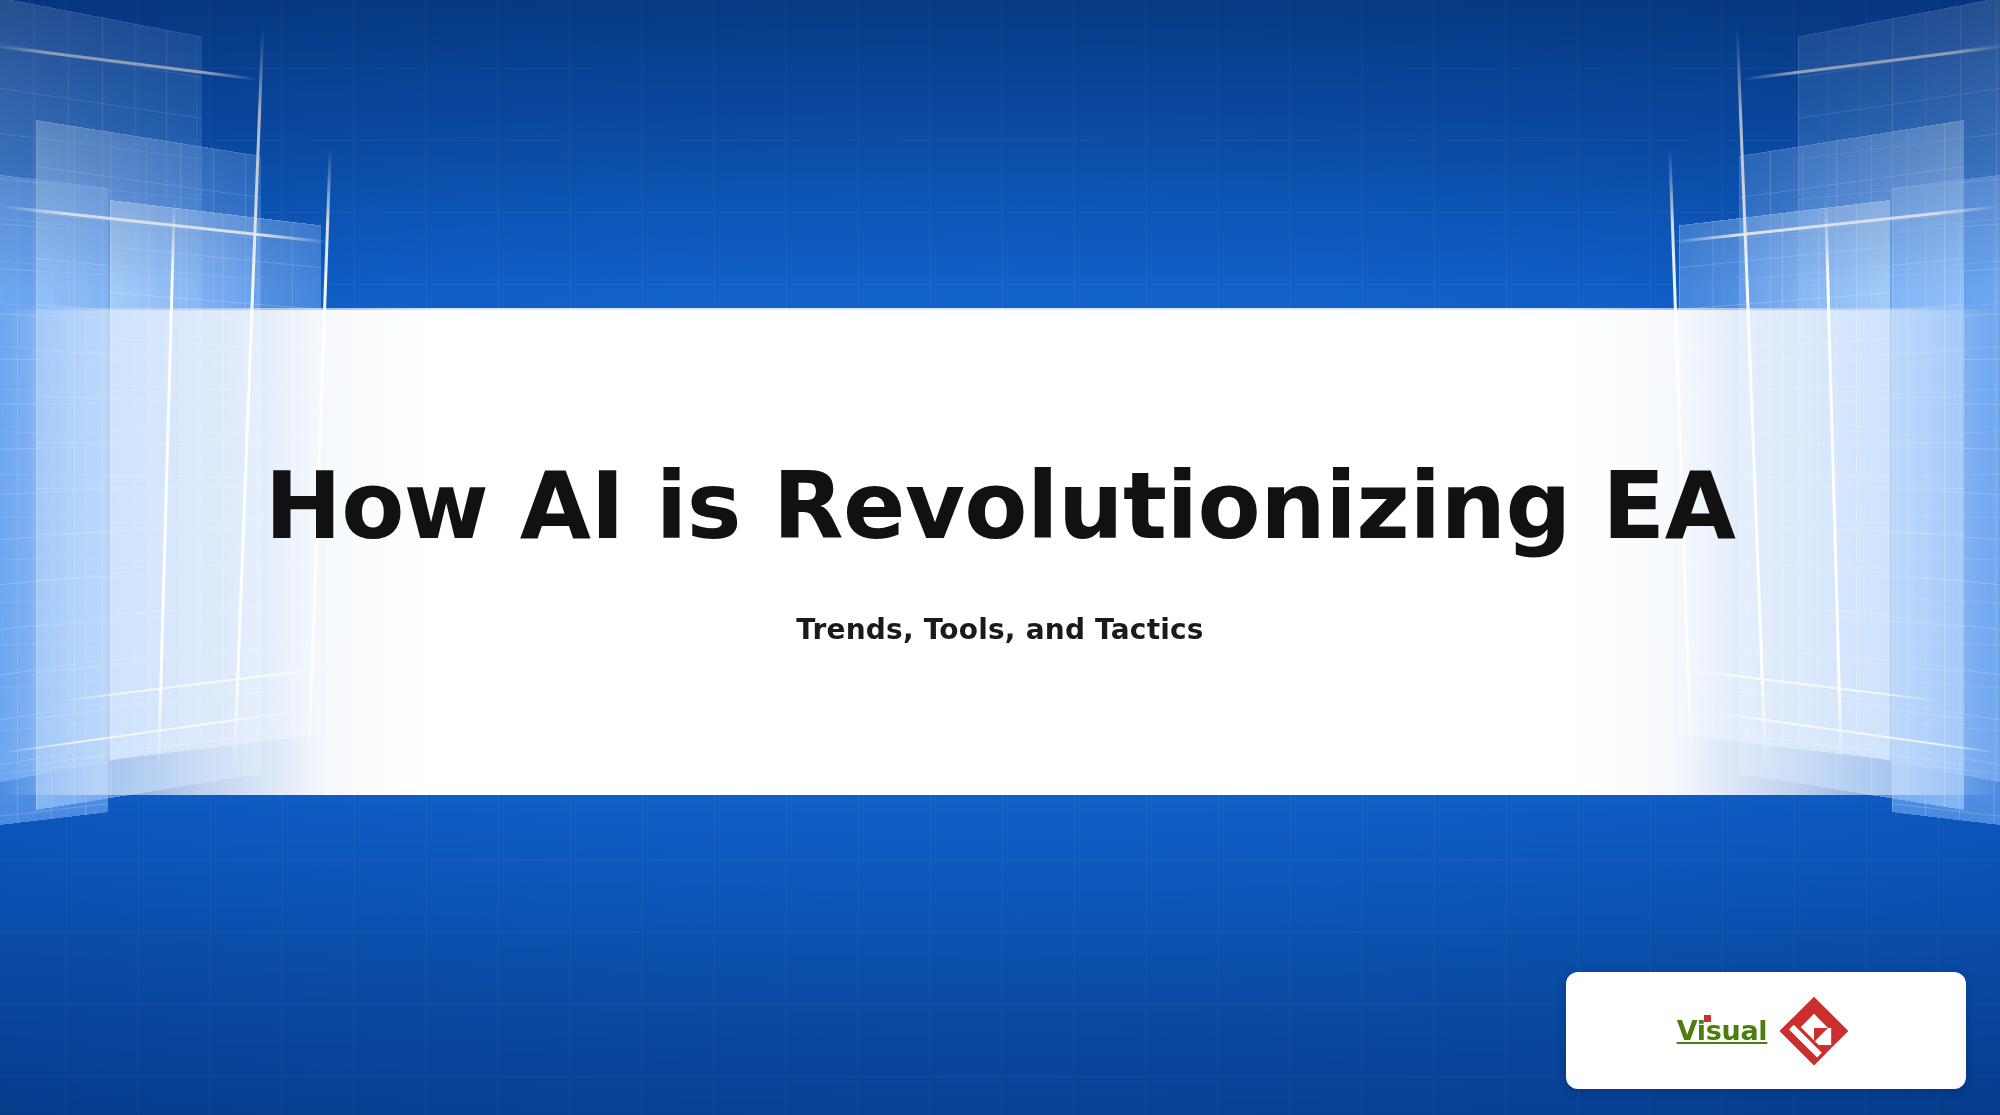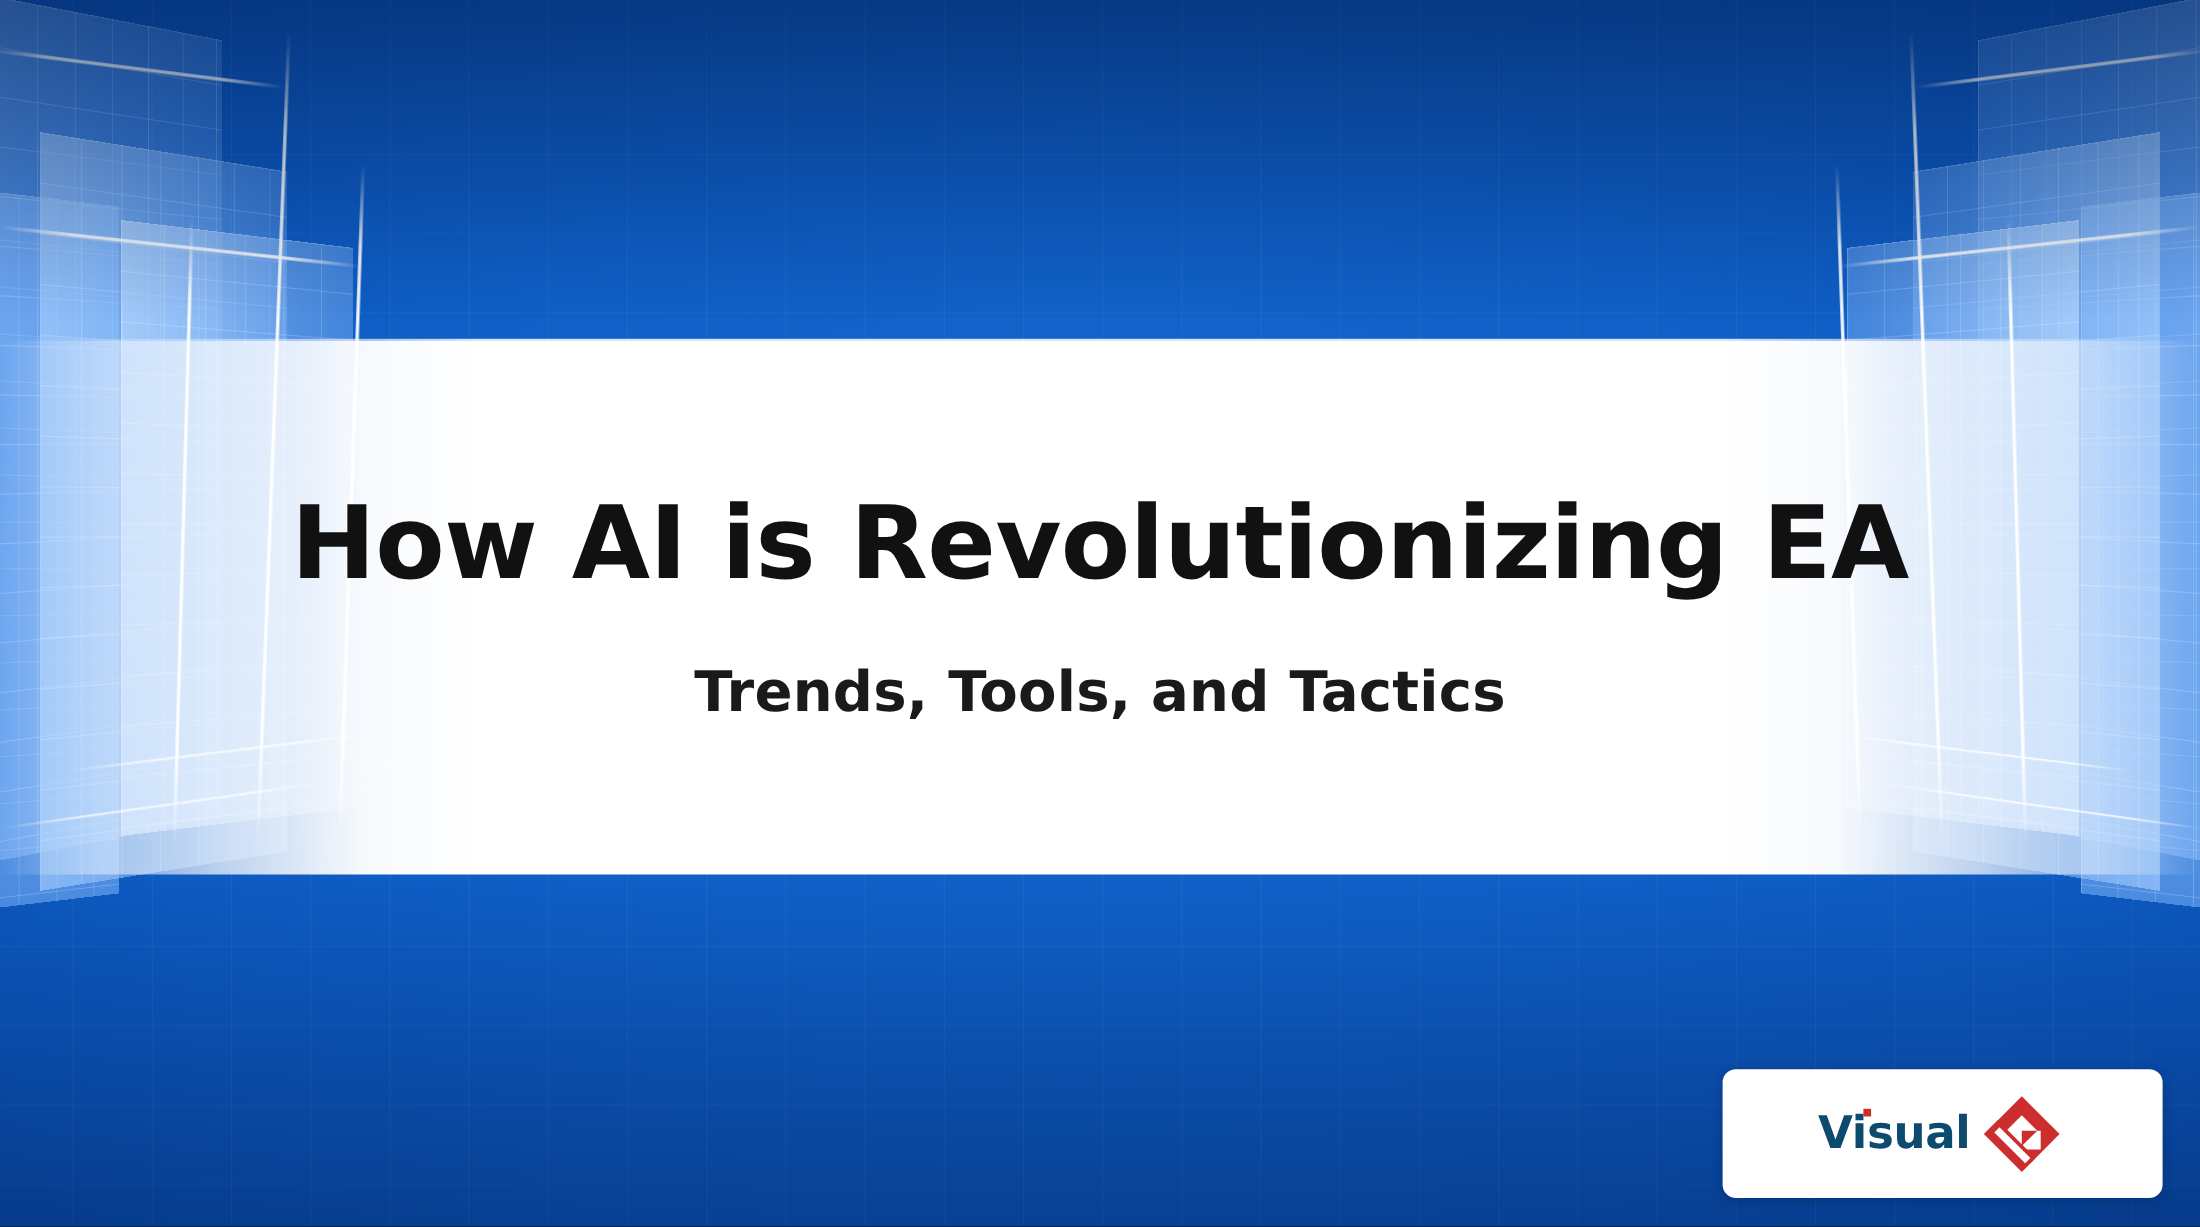--- a/index.html
+++ b/index.html
@@ -209,21 +209,21 @@
     font-size: 92px;
     font-weight: 700;
     color: #111111;
     letter-spacing: -0.5px;
     line-height: 1.05;
     margin: 0 0 6px 0;
     white-space: nowrap;
     text-align: center;
   }
   .subtitle {
-    font-size: 51px;
+    font-size: 28px;
     font-weight: 700;
     color: #1a1a1a;
     letter-spacing: 0.2px;
     margin: 52px 0 0 0;
     white-space: nowrap;
     text-align: center;
   }
 
   
   .vp-logo {
@@ -234,27 +234,28 @@
     height: 117px;
     background: #ffffff;
     border-radius: 12px;
     box-shadow: 0 2px 10px rgba(0,20,60,0.28);
     display: flex;
     align-items: center;
     justify-content: center;
     gap: 6px;
   }
   .vp-word {
-    font-size: 41px;
+    font-size: 27px;
     font-weight: 700;
-    color: #0c4a6e;
+    color: #4d7c0f;
     letter-spacing: -0.3px;
     line-height: 1;
     position: relative;
     white-space: nowrap;
+    text-decoration: underline;
   }
   .vp-mark {
     width: 78px;
     height: 78px;
     flex: 0 0 78px;
     margin: 0 2px;
   }
 </style>
 </head>
 <body>

